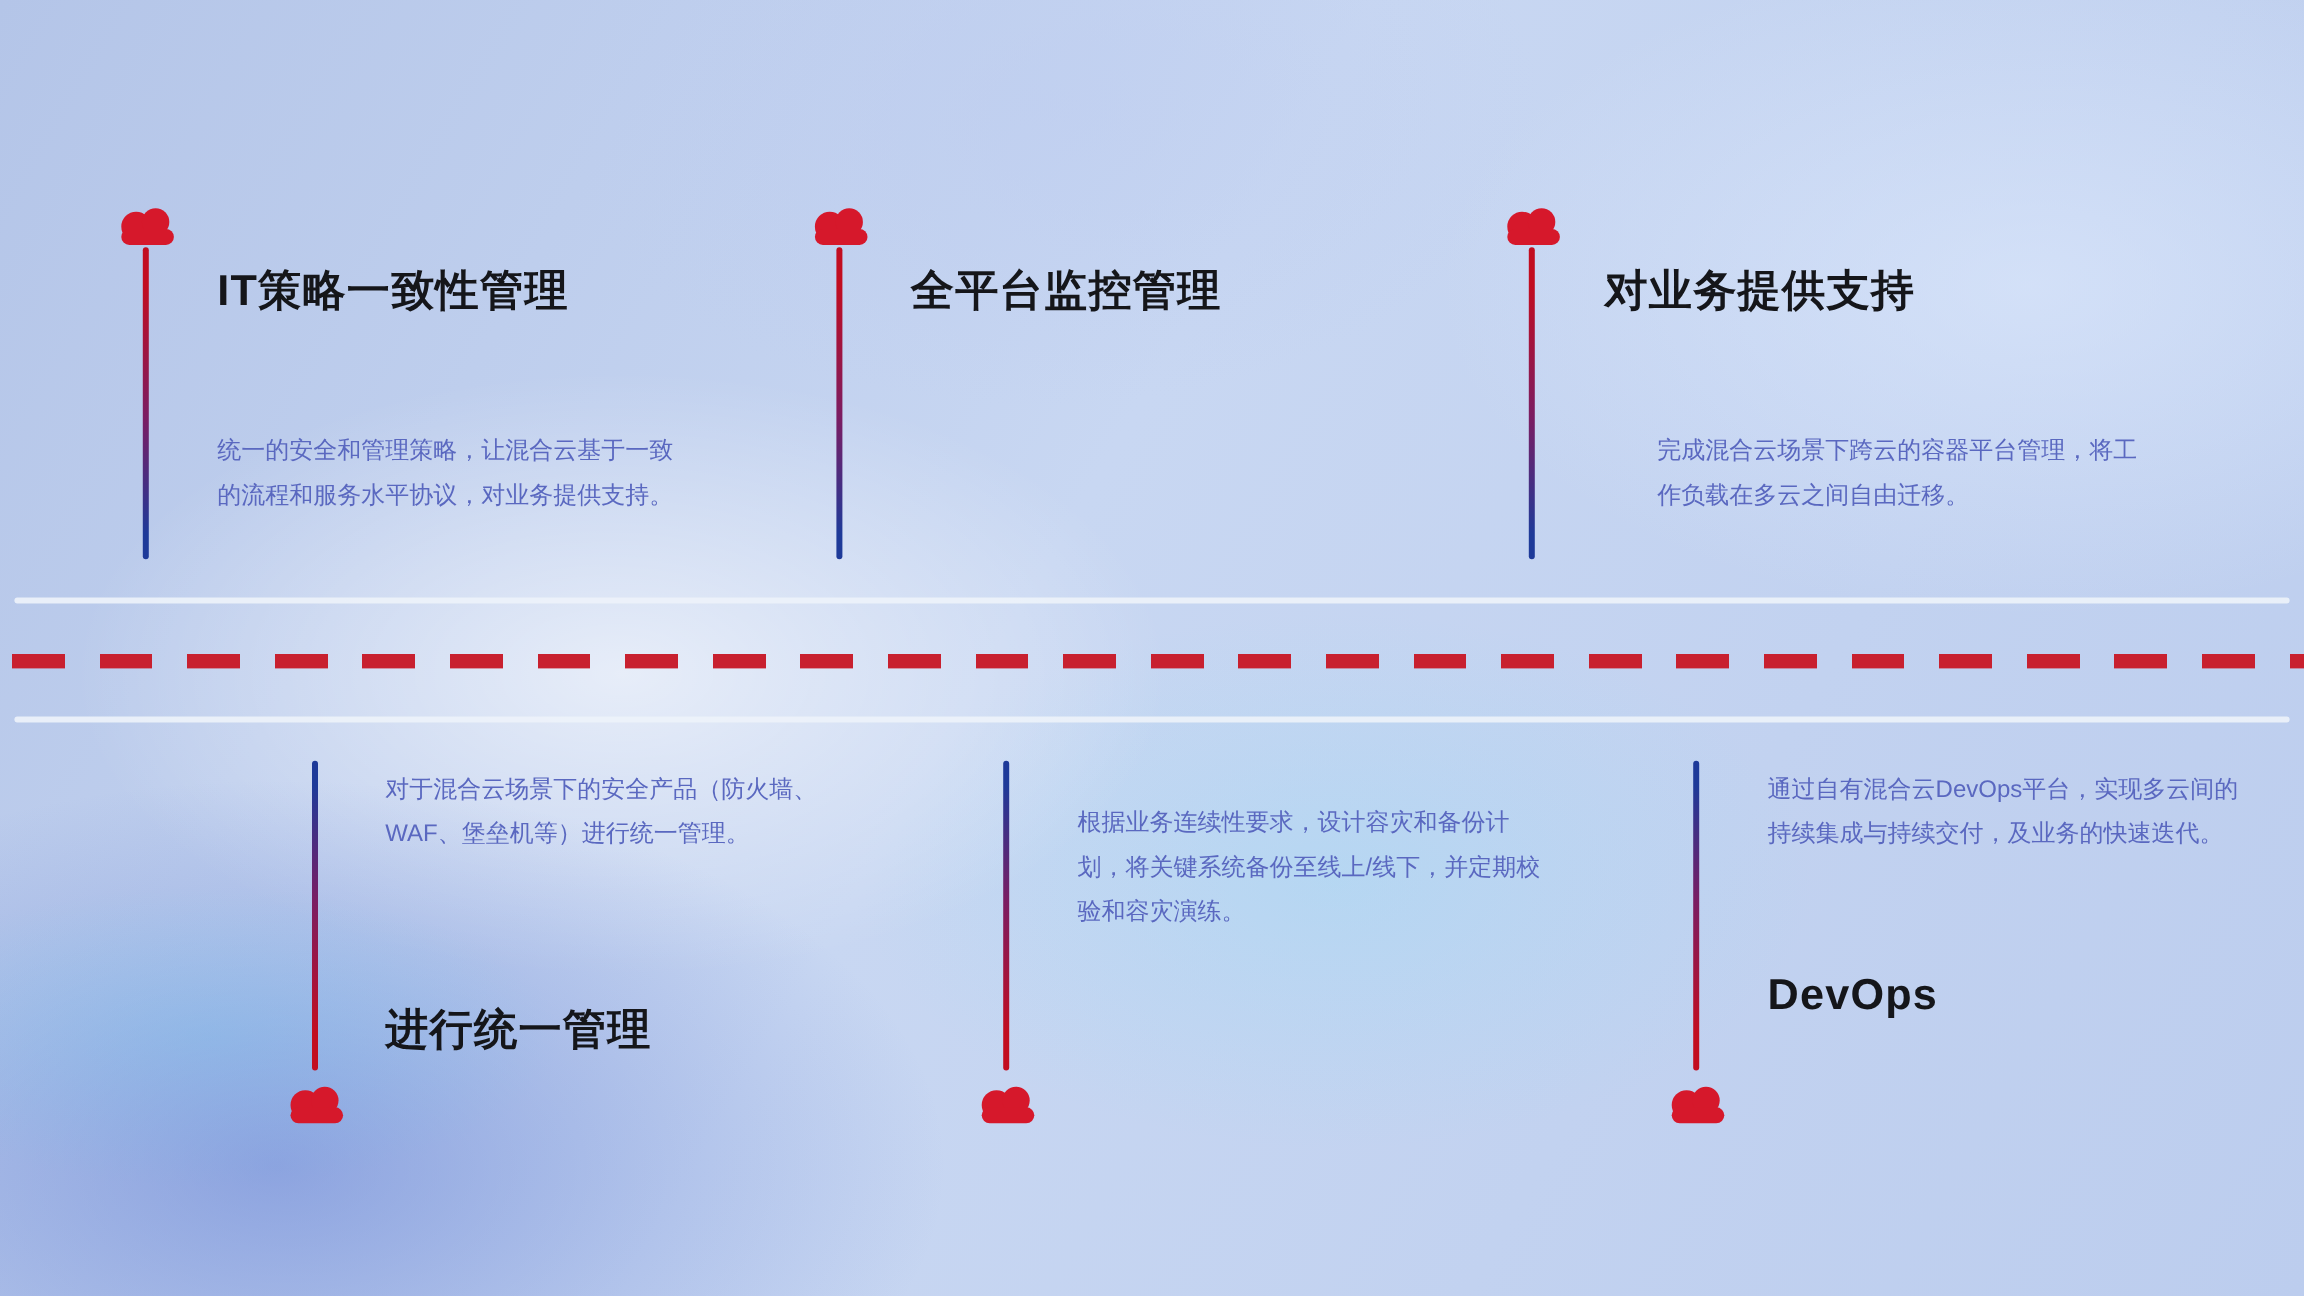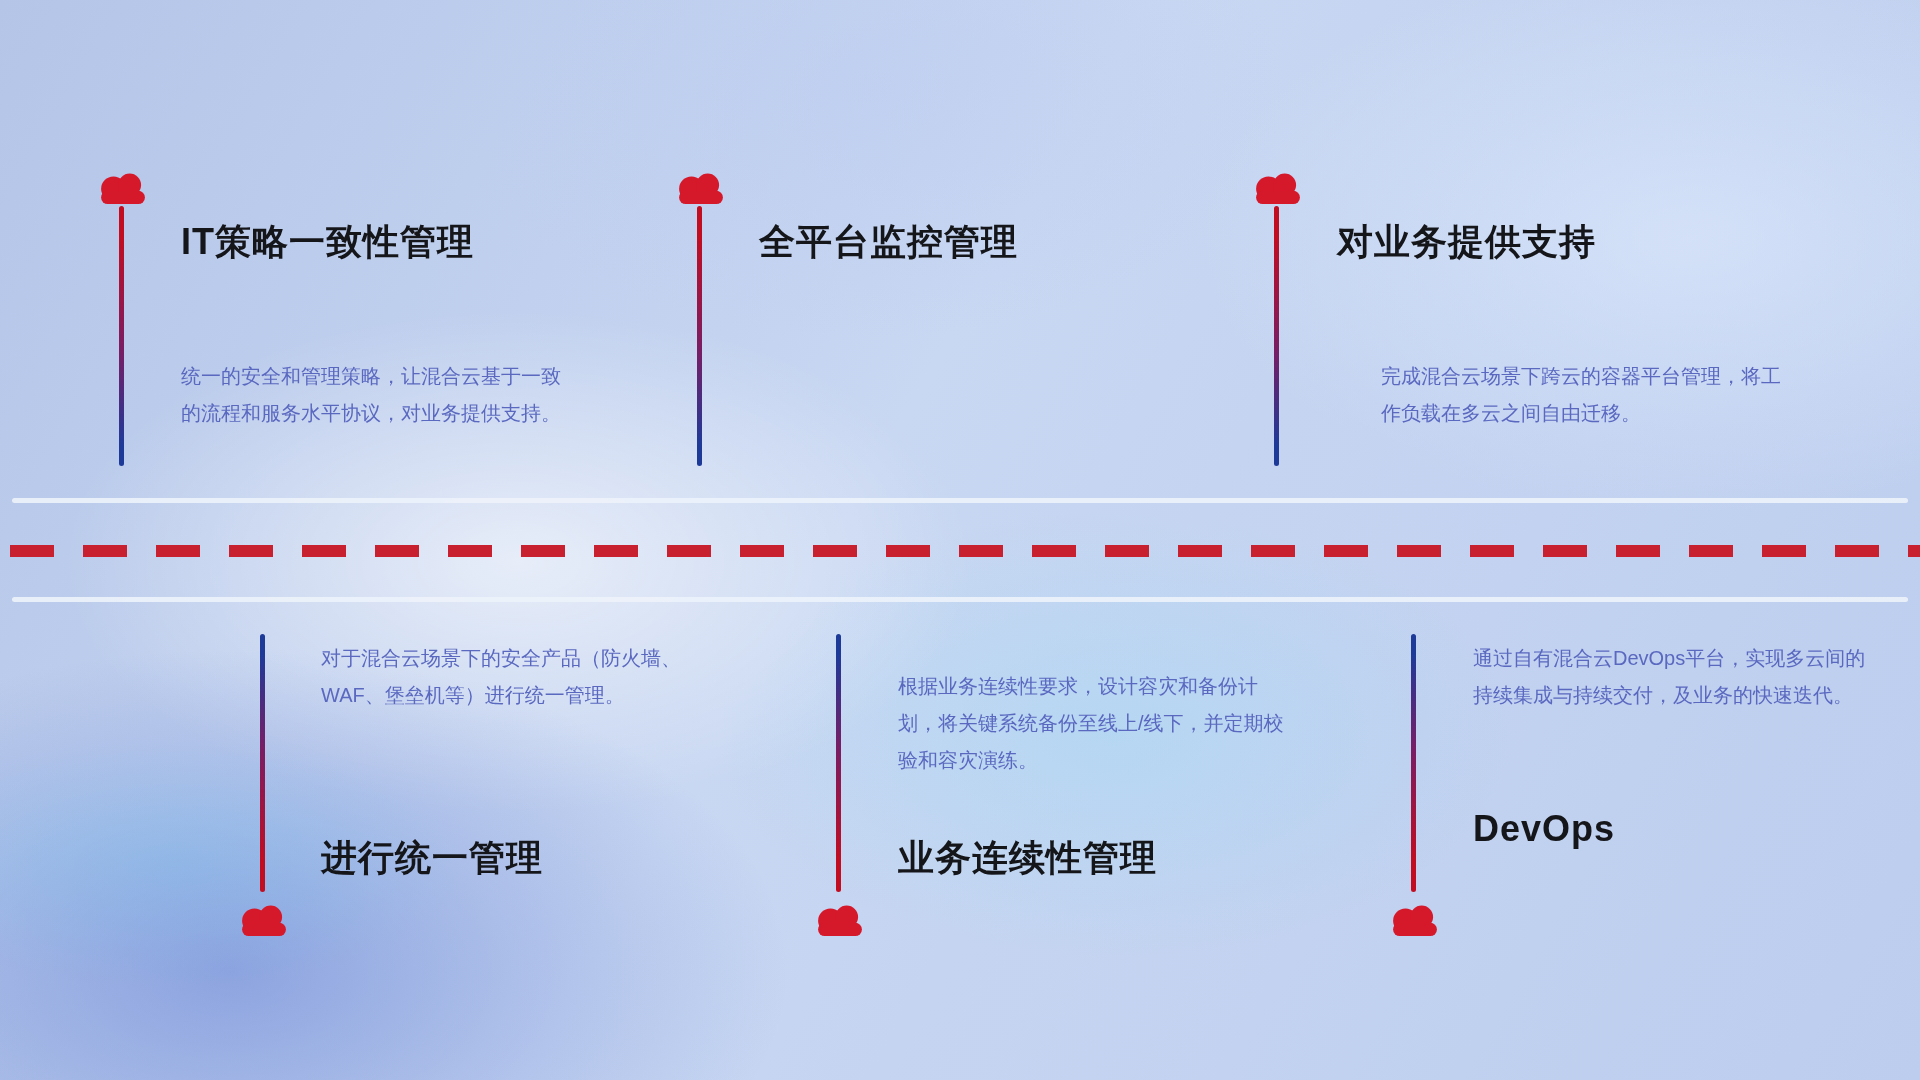--- a/index.html
+++ b/index.html
@@ -103,21 +103,20 @@
   <div class="cloud" id="c4-cloud">
     <svg viewBox="0 0 60 42" width="58" height="40">
       <circle cx="20" cy="24" r="13"></circle>
         <circle cx="37" cy="20" r="12"></circle>
         <rect x="7" y="26" width="46" height="14" rx="7"></rect>
     </svg>
   </div>
 
   <div class="stem up" id="c5-line"></div>
   <div class="desc" id="c5-desc">根据业务连续性要求，设计容灾和备份计划，将关键系统备份至线上/线下，并定期校验和容灾演练。</div>
-  <div class="title" id="c5-title">业务连续性管理</div>
   <div class="cloud" id="c5-cloud">
     <svg viewBox="0 0 60 42" width="58" height="40">
       <circle cx="20" cy="24" r="13"></circle>
         <circle cx="37" cy="20" r="12"></circle>
         <rect x="7" y="26" width="46" height="14" rx="7"></rect>
     </svg>
   </div>
 
   <div class="stem up" id="c6-line"></div>
   <div class="desc" id="c6-desc">通过自有混合云DevOps平台，实现多云间的持续集成与持续交付，及业务的快速迭代。</div>

